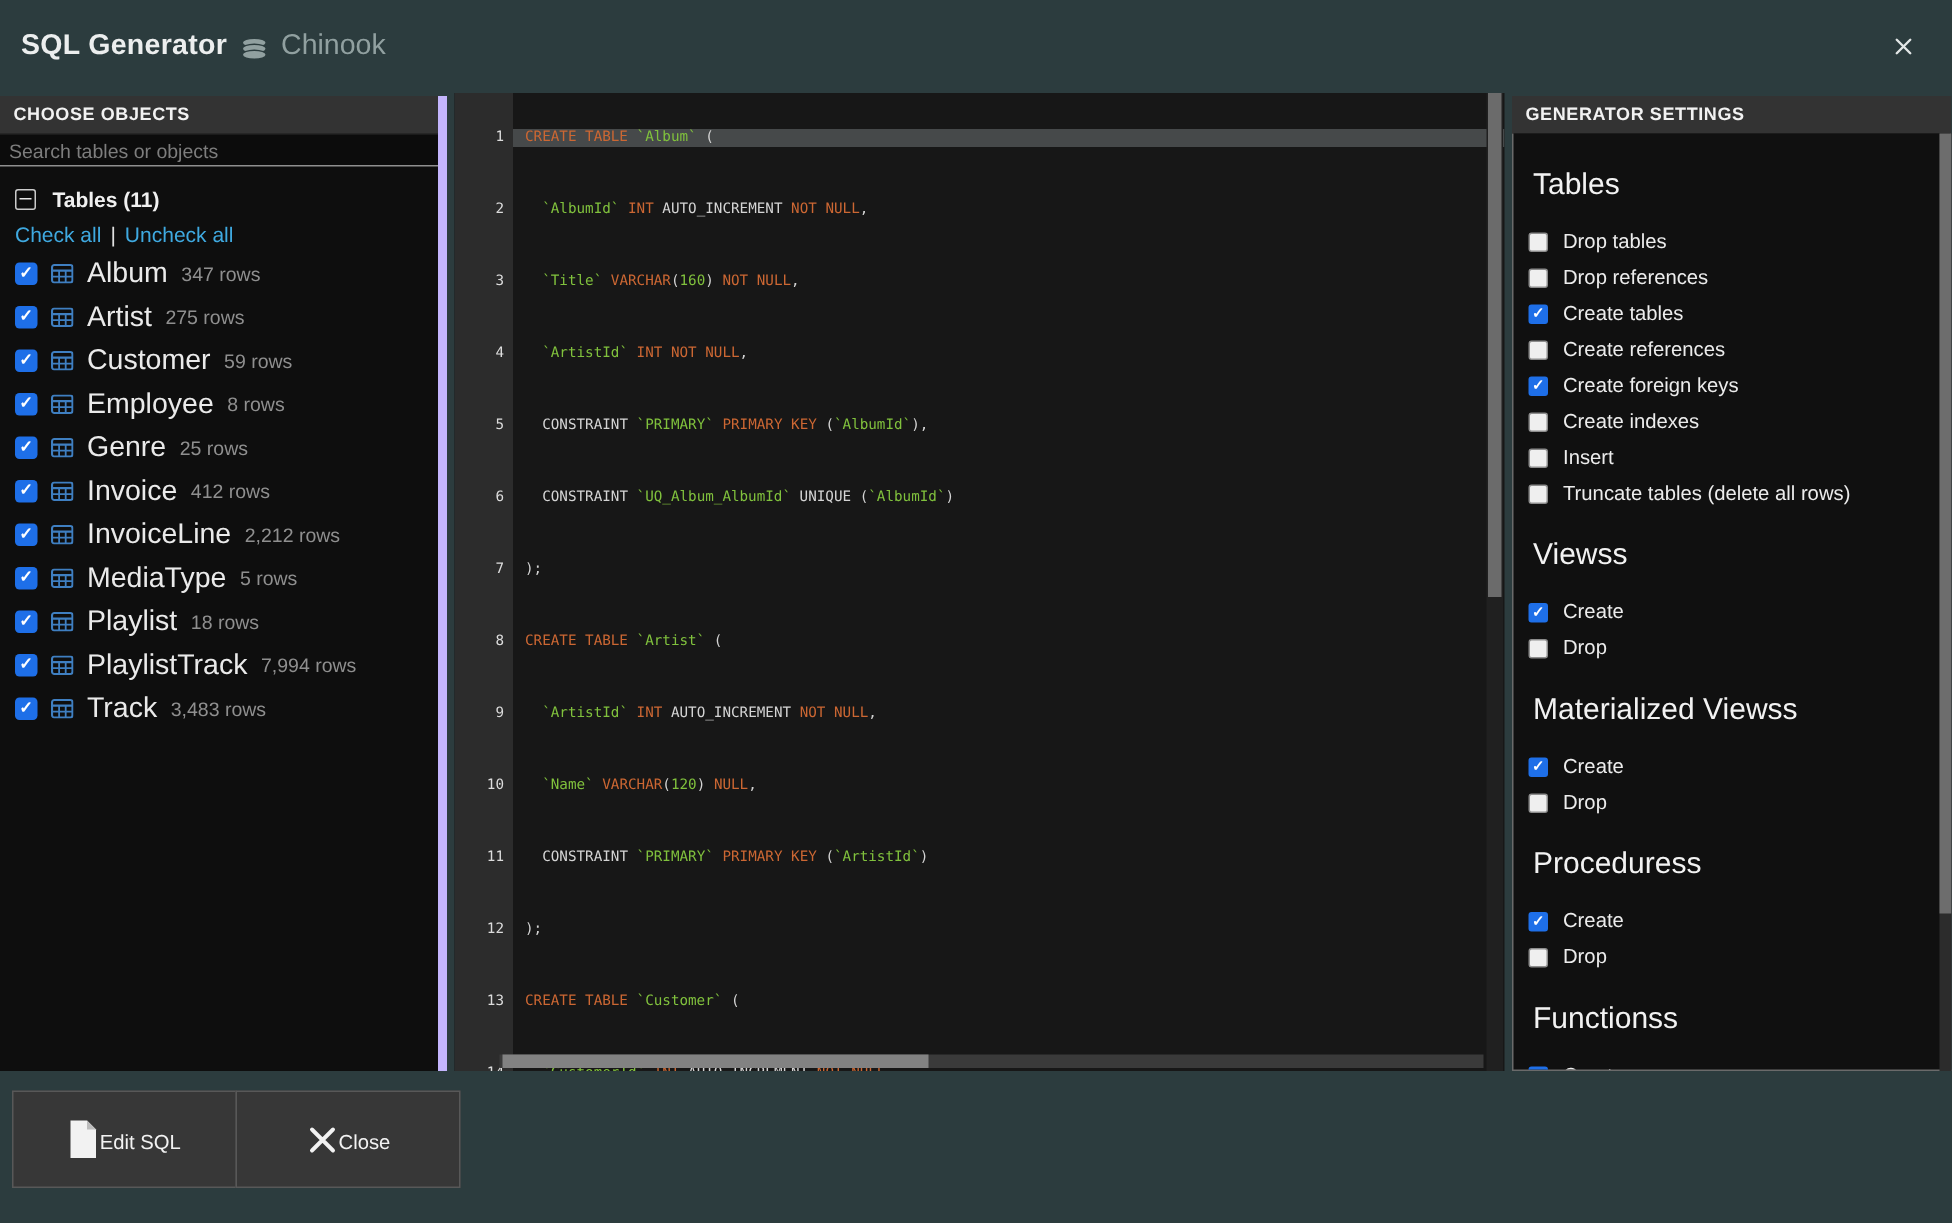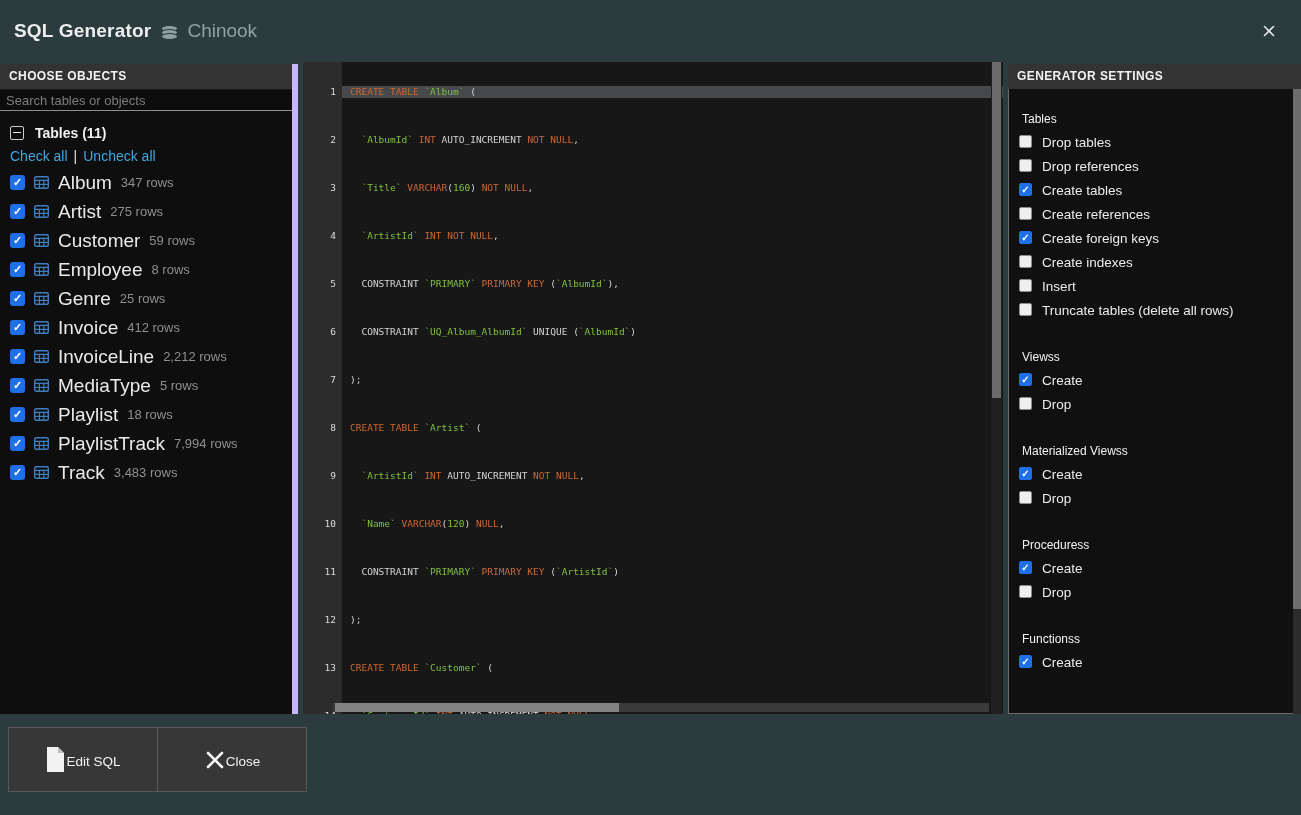--- a/index.html
+++ b/index.html
@@ -65,22 +65,22 @@
   .vscroll{position:absolute;right:1px;top:0;width:11px;height:100%;background:#202020;}
   .vscroll .thumb{position:absolute;left:1px;top:0;width:9px;height:336px;background:#6b6b6b;}
   .hscroll{position:absolute;left:30px;right:14px;bottom:2px;height:9px;background:#3a3a3a;}
   .hscroll .thumb{position:absolute;left:2px;top:0;width:284px;height:9px;background:#828282;}
 
   
   .right-panel{position:absolute;left:1008px;top:64px;width:293px;height:650px;box-sizing:border-box;}
   .rp-content{position:absolute;left:0;top:25px;right:0;bottom:0;background:#101010;
               border:1px solid #6a6a6a;border-top:none;box-sizing:border-box;
               padding:0 0 0 10px;overflow:hidden;}
-  .stitle{font-size:12px;color:#f2f2f2;font-weight:400;margin:23px 0 9px 3px;}
-  .opt{display:flex;align-items:flex-start;height:24px;cursor:pointer;}
+  .stitle{font-size:20px;color:#f2f2f2;font-weight:400;margin:23px 0 9px 3px;}
+  .opt{display:flex;align-items:flex-end;height:24px;cursor:pointer;}
   .cb2{width:13px;height:13px;border-radius:2px;background:#efefef;border:1px solid #8d8d8d;
        box-sizing:border-box;display:flex;align-items:center;justify-content:center;flex:0 0 auto;}
   .cb2 .tick2{display:none;}
   .cb2.on{background:#1e6fe8;border-color:#1e6fe8;}
   .cb2.on .tick2{display:block;color:#fff;font-size:10px;font-weight:bold;line-height:1;}
   .olabel{font-size:13.5px;color:#ececec;margin-left:10px;}
   .rp-scroll{position:absolute;right:0;top:25px;width:8px;height:625px;background:#2c2c2c;}
   .rp-scroll .thumb{position:absolute;left:0;top:0;width:8px;height:520px;background:#6d6d6d;}
 
   

